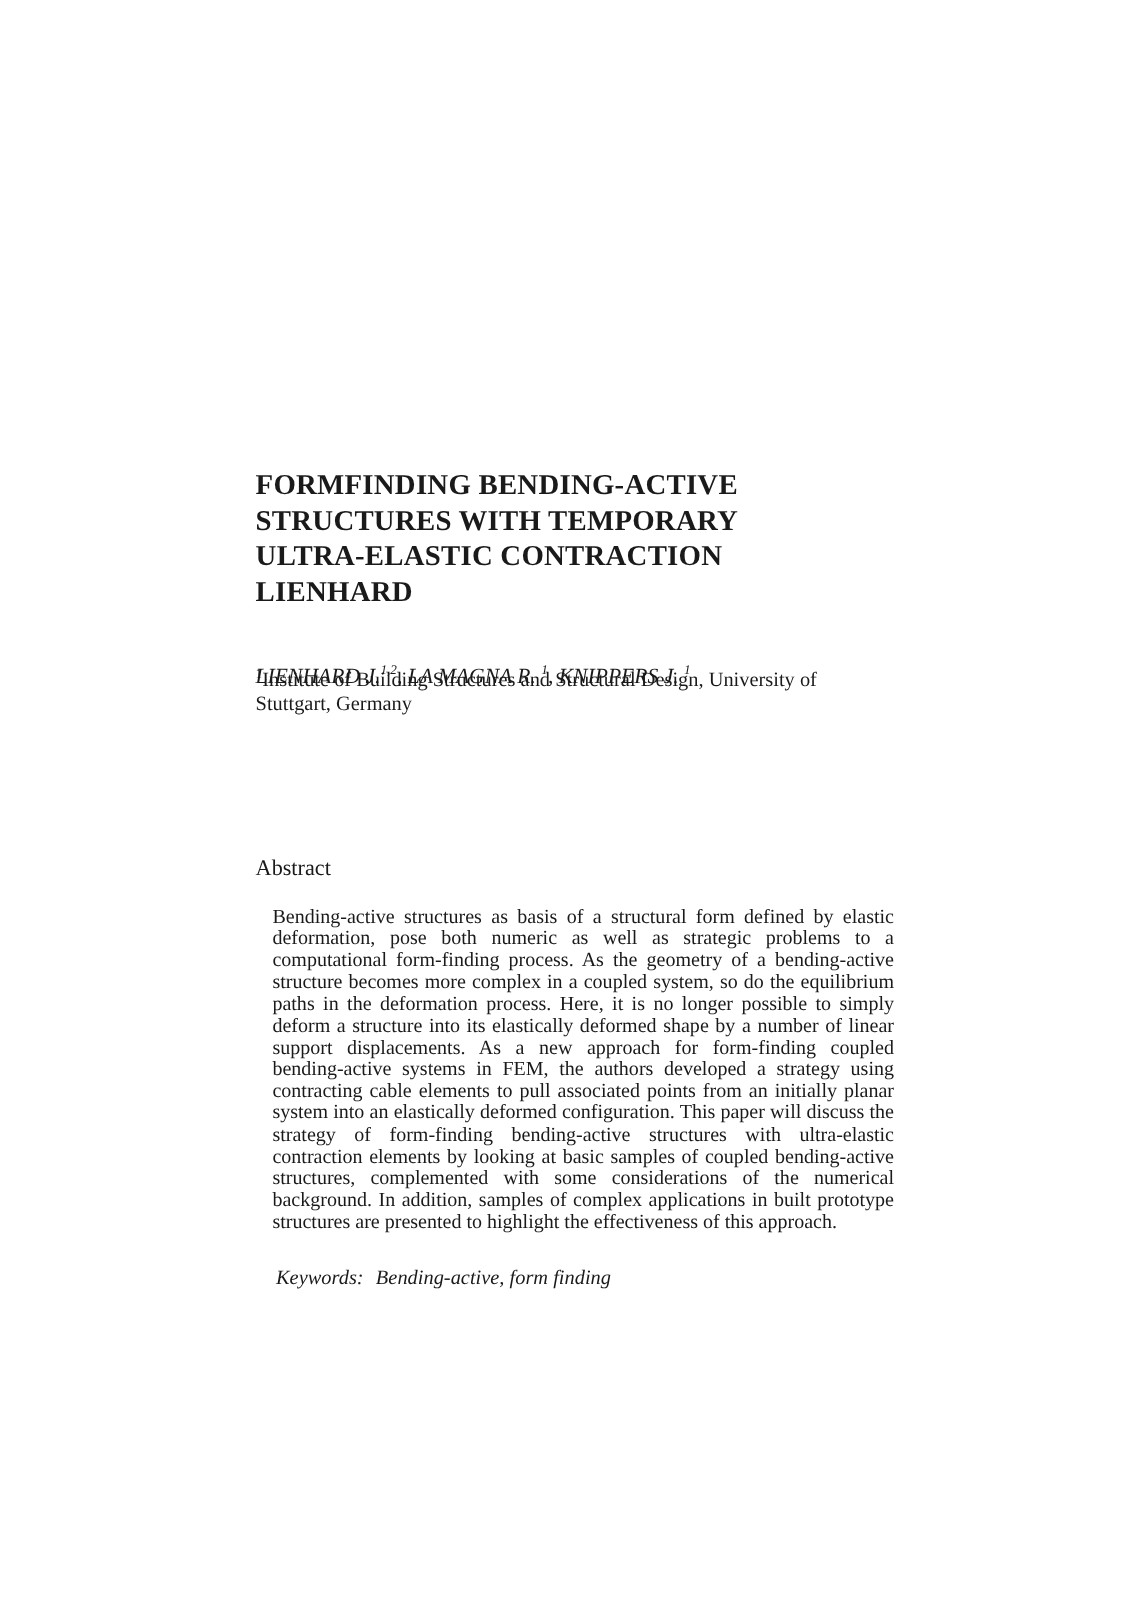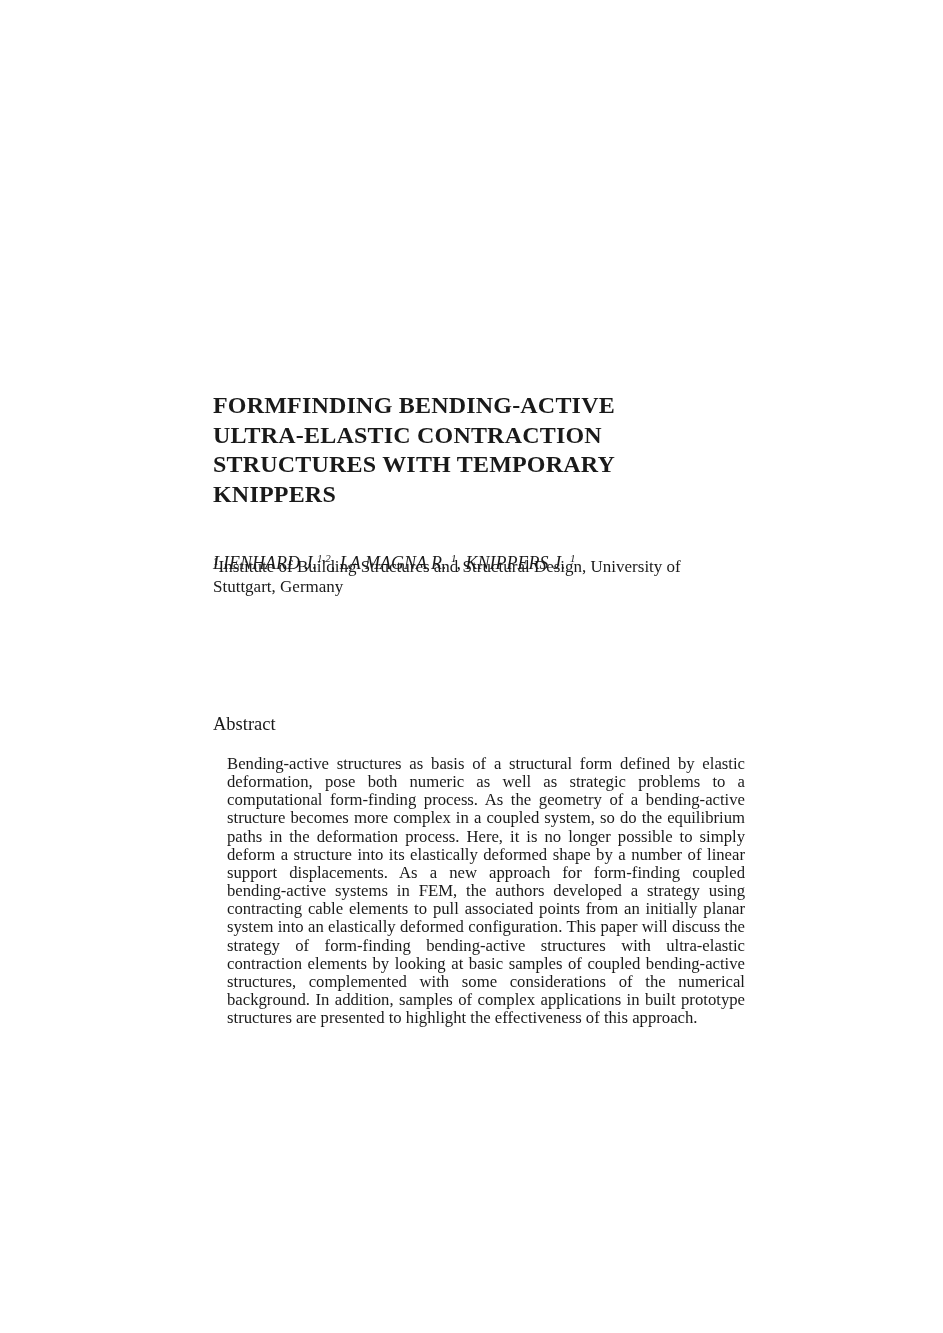--- a/index.html
+++ b/index.html
@@ -70,31 +70,34 @@
     width: 0.6em;
   }
 </style>
 </head>
 <body>
 
 <div class="page">
 
   <div class="block paper-title">
     <div>FORMFINDING BENDING-ACTIVE</div>
+    <div>STRUCTURES WITH TEMPORARY</div>
     <div>ULTRA-ELASTIC CONTRACTION</div>
-    <div>STRUCTURES WITH TEMPORARY</div>
-    <div>KNIPPERS</div>
+    <div>LIENHARD</div>
   </div>
 
   <div class="block authors-line">
     <span>LIENHARD J.</span><sup>1,2</sup><span>, LA MAGNA R. </span><sup>1</sup><span>, KNIPPERS J. </span><sup>1</sup>
   </div>
 
   <div class="block affiliations">
     <div><sup>1</sup><span>Institute of Building Structures and Structural Design, University of Stuttgart, Germany</span></div>
   </div>
 
   <div class="block abstract-heading">Abstract</div>
 
   <div class="block abstract-body">Bending-active structures as basis of a structural form defined by elastic deformation, pose both numeric as well as strategic problems to a computational form-finding process. As the geometry of a bending-active structure becomes more complex in a coupled system, so do the equilibrium paths in the deformation process. Here, it is no longer possible to simply deform a structure into its elastically deformed shape by a number of linear support displacements. As a new approach for form-finding coupled bending-active systems in FEM, the authors developed a strategy using contracting cable elements to pull associated points from an initially planar system into an elastically deformed configuration. This paper will discuss the strategy of form-finding bending-active structures with ultra-elastic contraction elements by looking at basic samples of coupled bending-active structures, complemented with some considerations of the numerical background. In addition, samples of complex applications in built prototype structures are presented to highlight the effectiveness of this approach.</div>
 
+  <div class="block keywords-line">
+    <span>Keywords:</span><span class="kw-gap"></span><span>Bending-active, form finding</span>
+  </div>
 
 </div>
 
 </body></html>

